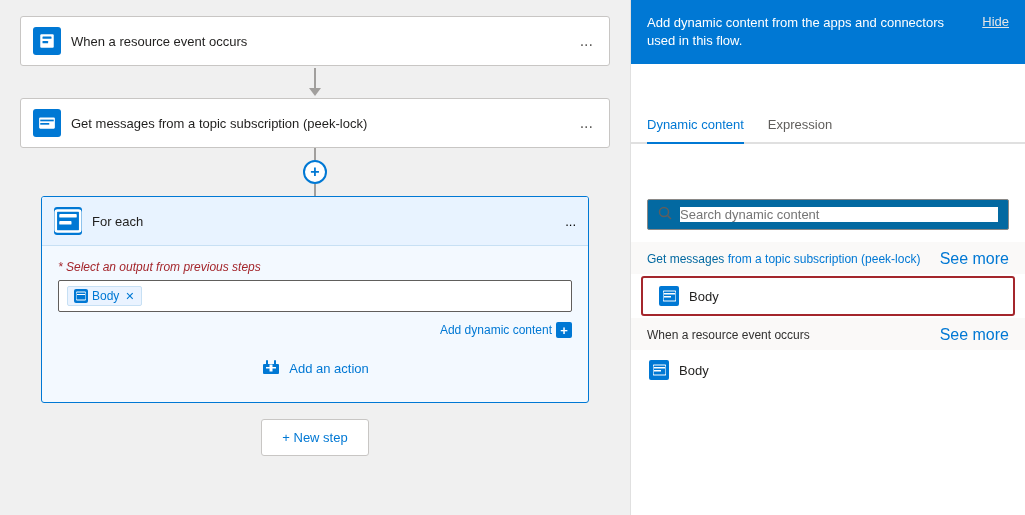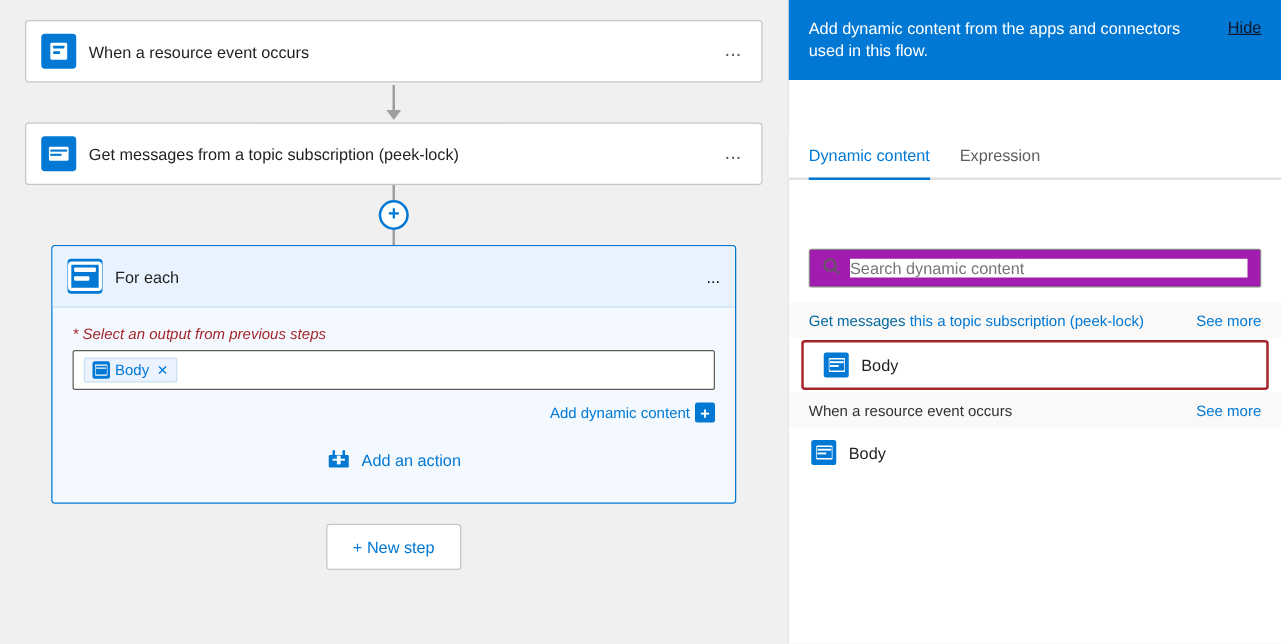--- a/index.html
+++ b/index.html
@@ -305,21 +305,21 @@
       align-items: flex-start;
     }
 
     .panel-header-text {
       font-size: 13px;
       line-height: 1.4;
       max-width: 300px;
     }
 
     .panel-hide-btn {
-      color: #0f172a;
+      color: #e5e5e5;
       font-size: 13px;
       cursor: pointer;
       text-decoration: underline;
       white-space: nowrap;
     }
 
     
     .panel-tabs {
       display: flex;
       border-bottom: 2px solid #e0e0e0;
@@ -347,21 +347,21 @@
     }
 
     
     .search-box {
       margin: 12px 16px;
       border: 1px solid #8a8886;
       border-radius: 2px;
       display: flex;
       align-items: center;
       padding: 6px 10px;
-      background: #a21caf;
+      background: #0369a1;
     }
 
     .search-icon {
       color: #605e5c;
       margin-right: 8px;
     }
 
     .search-input {
       border: none;
       outline: none;
@@ -387,21 +387,21 @@
       font-size: 12px;
       color: #323130;
     }
 
     .section-title span.highlight {
       color: #0078d4;
     }
 
     .see-more-link {
       color: #0078d4;
-      font-size: 12px;
+      font-size: 16px;
       cursor: pointer;
     }
 
     .content-item {
       display: flex;
       align-items: center;
       padding: 8px 16px;
       cursor: pointer;
       border: 2px solid transparent;
     }
@@ -563,21 +563,21 @@
           <circle cx="6" cy="6" r="4.5" stroke="#605e5c" stroke-width="1.5"></circle>
           <line x1="9.5" y1="9.5" x2="13" y2="13" stroke="#605e5c" stroke-width="1.5"></line>
         </svg>
       </span>
       <input class="search-input" type="text" placeholder="Search dynamic content" style="">
     </div>
 
     <div class="content-section">
       <div class="section-header">
         <span class="section-title">
-          <span style="color:#0369a1;">Get messages </span><span class="highlight" style="color:#0078d4;">this a topic subscription (peek-lock)</span>
+          <span style="color:#0369a1;">Get messages </span><span class="highlight" style="color:#0078d4;">from a topic subscription (peek-lock)</span>
         </span>
         <span class="see-more-link">See more</span>
       </div>
 
       <div class="content-item highlighted">
         <div class="content-item-icon">
           <svg viewBox="0 0 13 13">
             <rect x="0" y="1" width="13" height="10" rx="1" fill="none" stroke="white" stroke-width="1.2"></rect>
             <rect x="1" y="3" width="11" height="1.5" fill="white"></rect>
             <rect x="1" y="6" width="7" height="1.5" fill="white"></rect>

